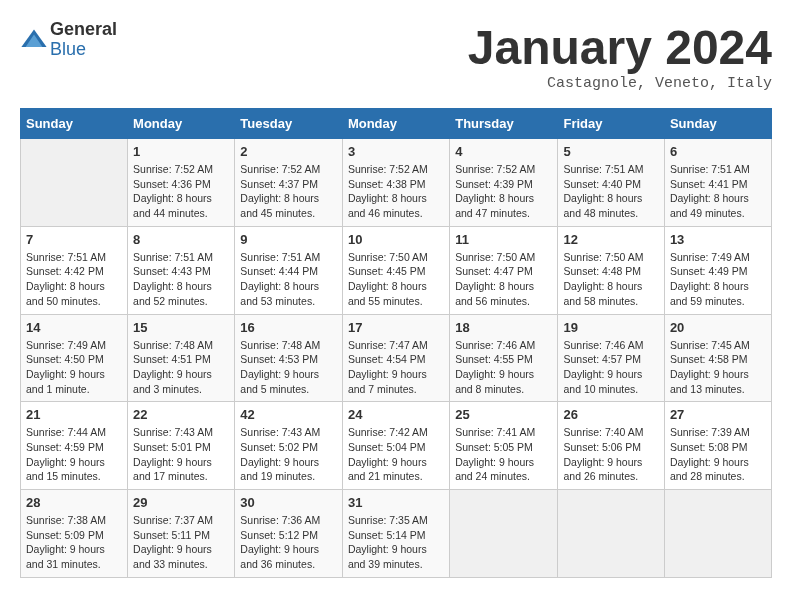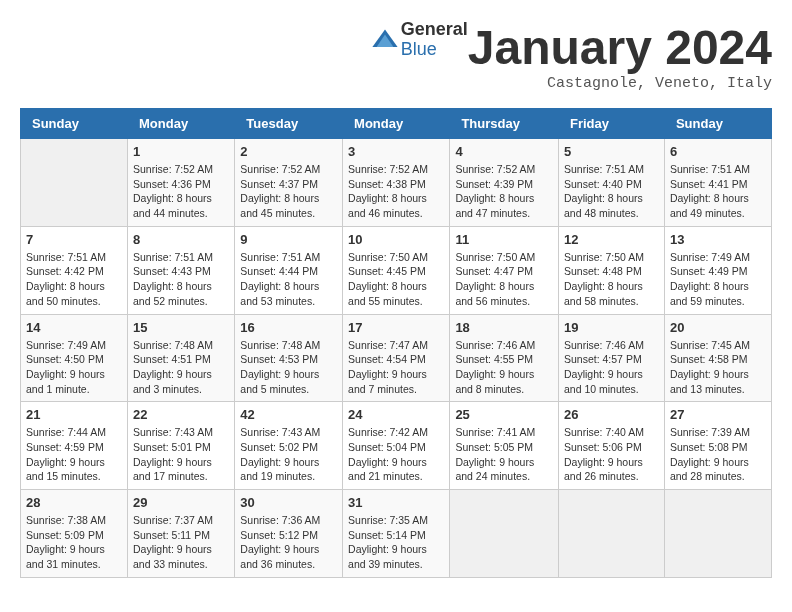--- a/index.html
+++ b/index.html
@@ -5,21 +5,21 @@
     * { box-sizing: border-box; margin: 0; padding: 0; }
     body {
       font-family: Arial, sans-serif;
       background: #fff;
       width: 792px;
       min-height: 612px;
       padding: 20px;
     }
     .header {
       display: flex;
-      justify-content: flex-end;
+      justify-content: space-between;
       align-items: flex-start;
       margin-bottom: 16px;
     }
     .logo {
       display: flex;
       align-items: center;
     }
     .logo-text {
       display: flex;
       flex-direction: column;
@@ -54,21 +54,21 @@
       font-family: Liberation Mono, monospace;
     }
     .calendar {
       width: 100%;
       border-collapse: collapse;
       font-size: 11px;
     }
     .calendar thead tr th {
       background-color: #2a6fad;
       color: #fff;
-      padding: 7px 11px;
+      padding: 7px 5px;
       text-align: left;
       font-size: 13px;
       font-weight: bold;
       border: 1px solid #2a6fad;
     }
     .calendar tbody tr td {
       border: 1px solid #ccc;
       vertical-align: top;
       padding: 5px 5px;
       width: 113px;

